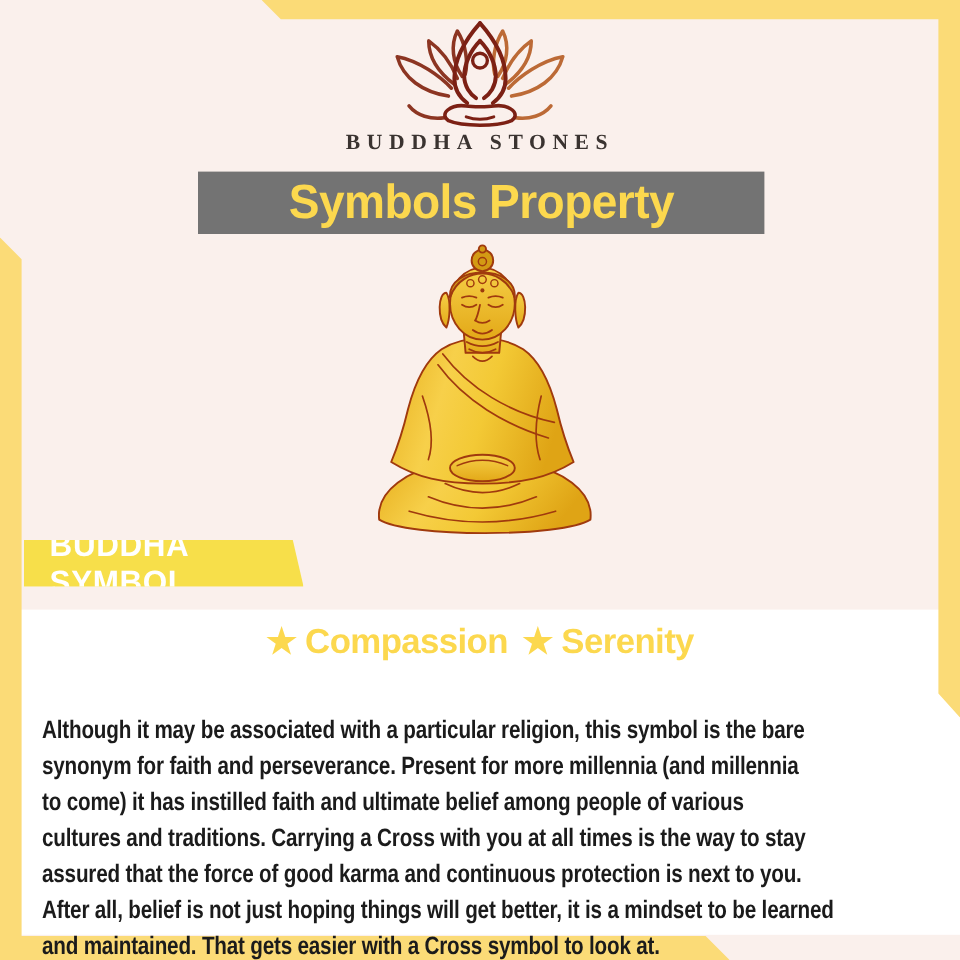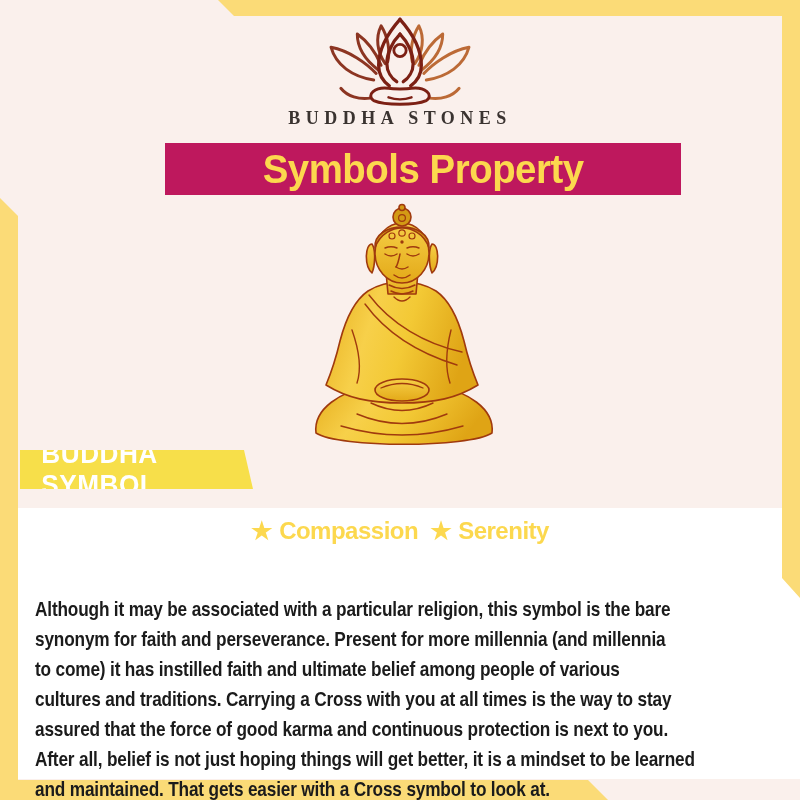--- a/index.html
+++ b/index.html
@@ -26,37 +26,37 @@
   .accent-topright{clip-path:polygon(218px 0,800px 0,800px 598px,782px 578px,782px 16px,234px 16px);}
   .accent-bottomleft{clip-path:polygon(0 198px,18px 216px,18px 780px,588px 780px,608px 800px,0 800px);}
 
   .logo-wrap{position:absolute;left:285px;top:16px;width:230px;height:92px;}
   .logo-wrap svg{width:100%;height:100%;}
 
   .brand-name{position:absolute;left:0;top:108px;width:800px;text-align:center;
     font-family:"Liberation Serif",serif;font-size:18px;font-weight:600;
     letter-spacing:5.5px;color:var(--brand-text,#3a3330);}
 
-  .title-band{position:absolute;left:165px;top:143px;width:516px;height:52px;
-    background:#be185d;display:flex;align-items:center;justify-content:center;}
+  .title-band{position:absolute;left:165px;top:143px;width:472px;height:52px;
+    background:#737373;display:flex;align-items:center;justify-content:center;}
   .title-band h1{font-size:40px;font-weight:700;letter-spacing:-0.5px;
     color:var(--title-yellow,#fcd84e);transform:scaleX(0.96);}
 
   .statue-wrap{position:absolute;left:298px;top:202px;width:212px;height:255px;}
   .statue-wrap svg{width:100%;height:100%;}
 
   .tag-band{position:absolute;left:20px;top:450px;width:233px;height:39px;
     background:var(--accent-vivid,#f7df4a);
     clip-path:polygon(0 0,calc(100% - 9px) 0,100% 100%,0 100%);
     display:flex;align-items:center;}
   .tag-band span{padding-left:22px;font-size:27px;font-weight:700;letter-spacing:0.5px;
     color:var(--tag-text,#fff);transform:scaleX(0.97);transform-origin:0 50%;}
 
   .props-line{position:absolute;left:0;top:517px;width:800px;text-align:center;
-    font-size:24px;font-weight:700;color:var(--title-yellow,#fcd84e);letter-spacing:-0.5px;}
+    font-size:29px;font-weight:700;color:var(--title-yellow,#fcd84e);letter-spacing:-0.5px;}
   .props-line .star{display:inline-block;margin:0 7px 0 12px;}
   .props-line .star:first-child{margin-left:0;}
 
   .paragraph{position:absolute;left:35px;top:563px;width:760px;margin-top:31px;}
   .para-line{white-space:nowrap;font-size:21px;font-weight:700;line-height:30px;
     letter-spacing:-0.2px;color:var(--body-text,#1b1b1b);
     transform:scaleX(0.82);transform-origin:0 50%;}
 </style>
 </head>
 <body>

